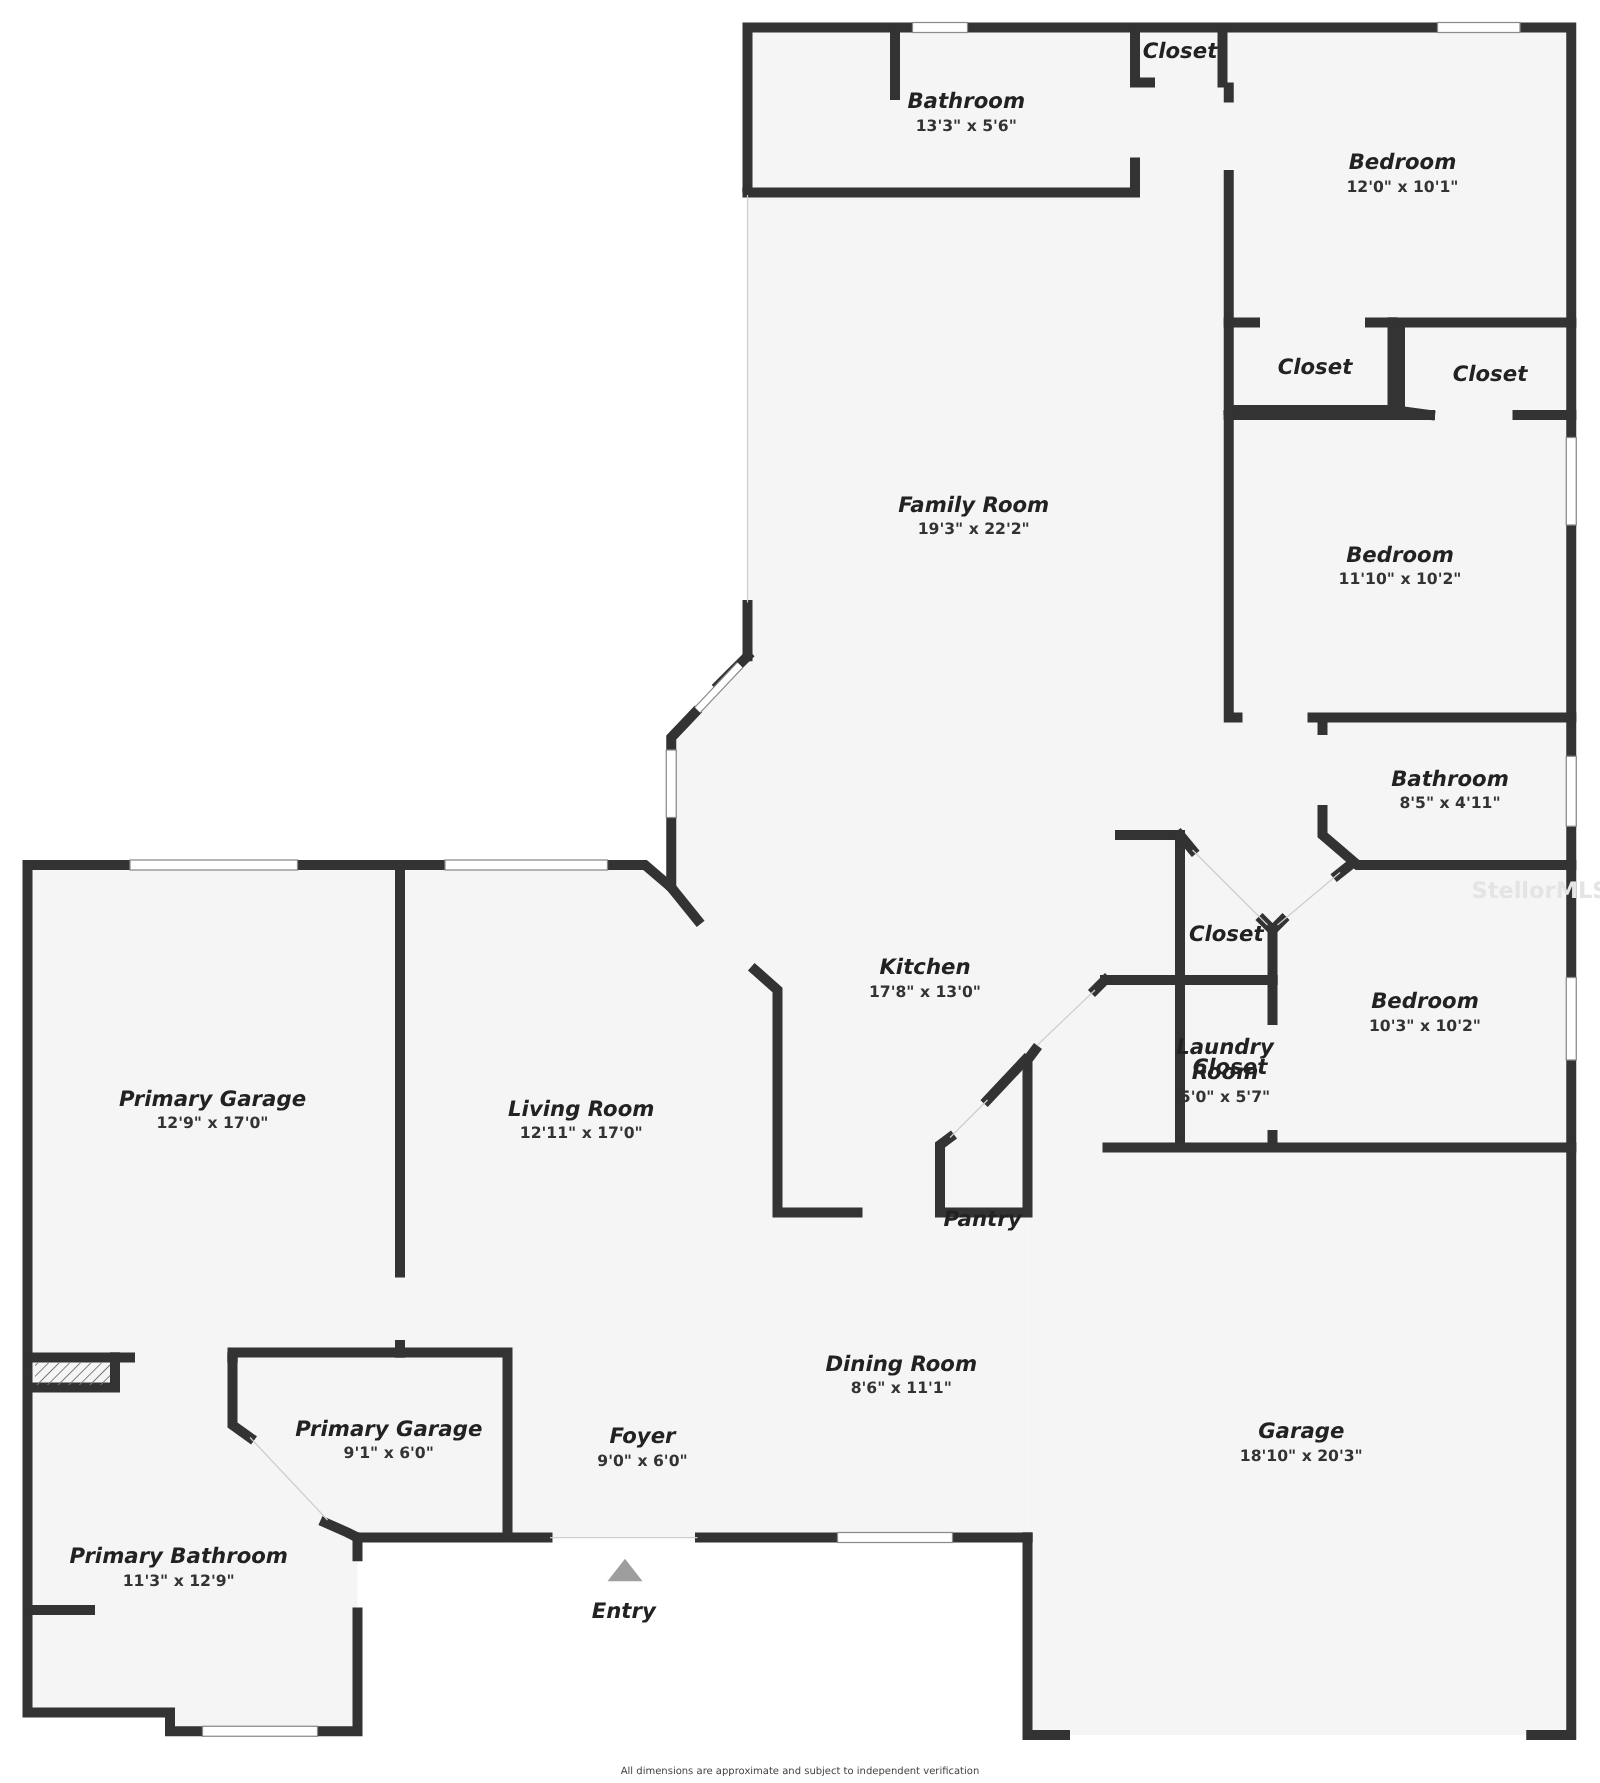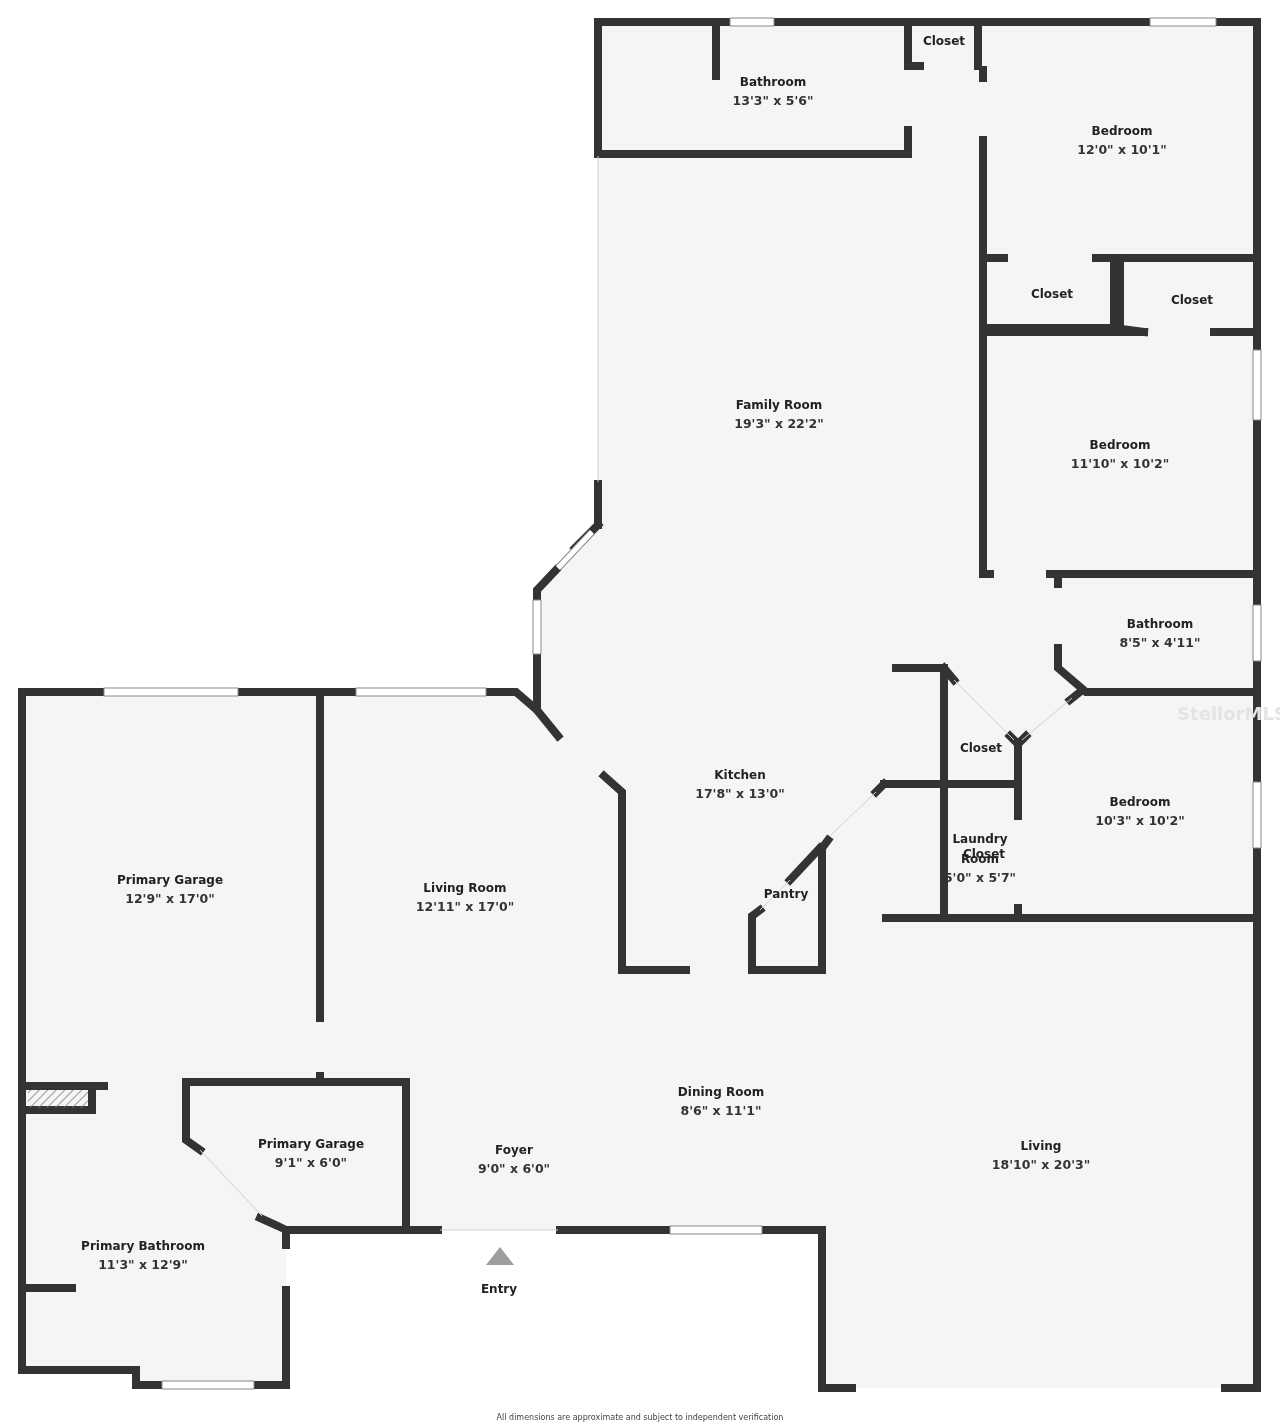--- a/index.html
+++ b/index.html
@@ -5,21 +5,21 @@
     html, body { margin: 0; padding: 0; background: #ffffff; }
     body { width: 1280px; height: 1426px; position: relative; overflow: hidden;
            font-family: "DejaVu Sans", sans-serif; }
     #plan { position: absolute; left: 0; top: 0; }
     .floor { fill: #f5f5f5; }
     .wall { stroke: #333333; stroke-width: 8; fill: none; stroke-linecap: square; }
     .opening-edge { stroke: #cfcfcf; stroke-width: 1; }
     .window { fill: #ffffff; stroke: #8a8a8a; stroke-width: 1; }
     .label { position: absolute; transform: translate(-50%, -50%); text-align: center;
              color: #222222; white-space: nowrap; }
-    .label .name { display: block; font-weight: bold; font-size: 12px; line-height: 20px; }
+    .label .name { display: block; font-weight: bold; font-size: 17px; line-height: 20px; font-style: italic; }
     .label .dim { display: block; font-weight: bold; font-size: 12.5px; line-height: 17px; color: #333; }
     .footer { position: absolute; left: 640px; top: 1417px; transform: translate(-50%, -50%);
               font-size: 8px; color: #444; white-space: nowrap; }
     .watermark { position: absolute; left: 1232px; top: 713px; transform: translate(-50%, -50%);
                  font-size: 18px; font-weight: bold; color: #e4e4e4; white-space: nowrap; }
     .entry-arrow { position: absolute; left: 486px; top: 1247px; width: 0; height: 0;
                    border-left: 14px solid transparent; border-right: 14px solid transparent;
                    border-bottom: 18px solid #9e9e9e; }
   </style>
 </head>
@@ -164,21 +164,21 @@
       <span class="dim">10'3" x 10'2"</span>
     </div>
     <div class="label" style="left: 932px; top: 857px; margin-left: 48px;">
       <span class="name" style="white-space: pre;">Laundry
 Room</span>
       <span class="dim">5'0" x 5'7"</span>
     </div>
     <div class="label" style="left: 984px; top: 854px;">
       <span class="name" style="white-space: pre;">Closet</span>
     </div>
-    <div class="label" style="left: 786px; top: 894px;">
+    <div class="label" style="left: 786px; top: 976px;">
       <span class="name" style="white-space: pre;">Pantry</span>
     </div>
     <div class="label" style="left: 170px; top: 888px;">
       <span class="name" style="white-space: pre;">Primary Garage</span>
       <span class="dim">12'9" x 17'0"</span>
     </div>
     <div class="label" style="left: 465px; top: 896px;">
       <span class="name" style="white-space: pre;">Living Room</span>
       <span class="dim">12'11" x 17'0"</span>
     </div>
@@ -188,21 +188,21 @@
     </div>
     <div class="label" style="left: 311px; top: 1152px;">
       <span class="name" style="white-space: pre;">Primary Garage</span>
       <span class="dim">9'1" x 6'0"</span>
     </div>
     <div class="label" style="left: 514px; top: 1158px; text-align: center;">
       <span class="name" style="white-space: pre;">Foyer</span>
       <span class="dim">9'0" x 6'0"</span>
     </div>
     <div class="label" style="left: 1041px; top: 1154px;">
-      <span class="name" style="white-space: pre;">Living</span>
+      <span class="name" style="white-space: pre;">Garage</span>
       <span class="dim">18'10" x 20'3"</span>
     </div>
     <div class="label" style="left: 143px; top: 1248px;">
       <span class="name" style="white-space: pre; margin-top: 12px;">Primary Bathroom</span>
       <span class="dim">11'3" x 12'9"</span>
     </div>
   </div>
 
 <div class="entry-arrow"></div>
 <div class="label" style="left:499px; top:1289px;">

